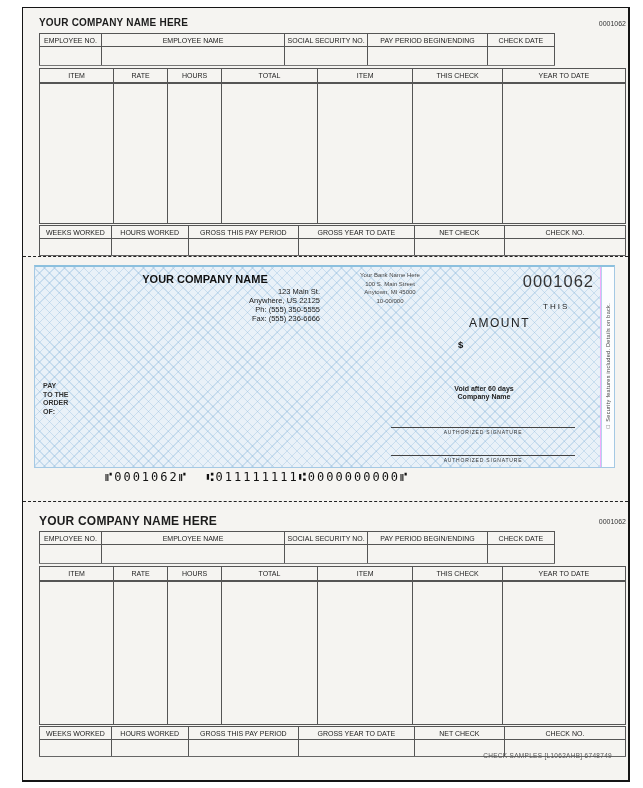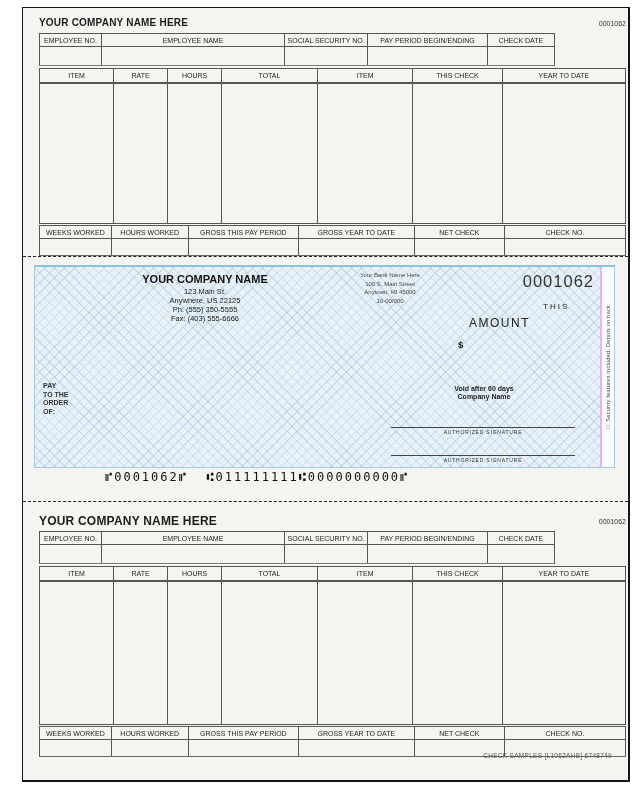--- a/index.html
+++ b/index.html
@@ -50,21 +50,21 @@
   .check{position:absolute;left:11px;top:257px;width:581px;height:203px;background:#f0abfc;
          border:1px solid #a5c9e4;border-top:2px solid #8cc0de;box-sizing:border-box;}
   .check-pattern{position:absolute;left:0;top:0;bottom:0;right:14px;
      background:
        repeating-linear-gradient(45deg, rgba(125,175,215,.30) 0, rgba(125,175,215,.30) 1px, transparent 1px, transparent 7px),
        repeating-linear-gradient(135deg, rgba(125,175,215,.30) 0, rgba(125,175,215,.30) 1px, transparent 1px, transparent 7px),
        #e9f1f8;}
   .check *{box-sizing:border-box;}
   .chk-company{position:absolute;left:55px;top:6px;width:230px;text-align:center;color:#111;}
   .chk-company .nm{font-weight:bold;font-size:11px;margin-bottom:2px;}
-  .chk-company .ln{font-size:7.5px;line-height:9px;color:#222;}
+  .chk-company .ln{font-size:7.5px;line-height:9px;color:#222;text-align:right;}
   .chk-bank{position:absolute;left:307px;top:4px;width:96px;text-align:center;
             font-size:6px;line-height:8.5px;color:#444;}
   .chk-number{position:absolute;right:20px;top:5px;font-size:16.5px;letter-spacing:1px;color:#333;}
   .chk-date{position:absolute;left:508px;top:35px;font-size:8px;letter-spacing:2px;color:#222;}
   .chk-amount{position:absolute;left:434px;top:49px;font-size:12px;letter-spacing:1.5px;color:#222;}
   .chk-dollar{position:absolute;left:423px;top:72px;font-size:9.5px;font-weight:bold;color:#111;}
   .chk-payee{position:absolute;left:8px;top:115px;font-size:7px;font-weight:bold;
              line-height:8.5px;color:#333;}
   .chk-void{position:absolute;left:389px;top:118px;width:120px;text-align:center;
             font-size:7px;font-weight:bold;line-height:8px;color:#222;}
@@ -151,21 +151,21 @@
   <div class="perf" style="top:248px;"></div>
 
   <div class="check">
     <div class="check-pattern"></div>
 
     <div class="chk-company">
       <div class="nm">YOUR COMPANY NAME</div>
       <div class="ln">123 Main St.</div>
       <div class="ln">Anywhere, US 22125</div>
       <div class="ln">Ph: (555) 350-5555</div>
-      <div class="ln">Fax: (403) 555-6666</div>
+      <div class="ln">Fax: (555) 236-6666</div>
     </div>
 
     <div class="chk-bank">
       <div>Your Bank Name Here</div>
       <div>100 S. Main Street</div>
       <div>Anytown, MI 45000</div>
       <div>10-00/000</div>
     </div>
 
     <div class="chk-number">0001062</div>

